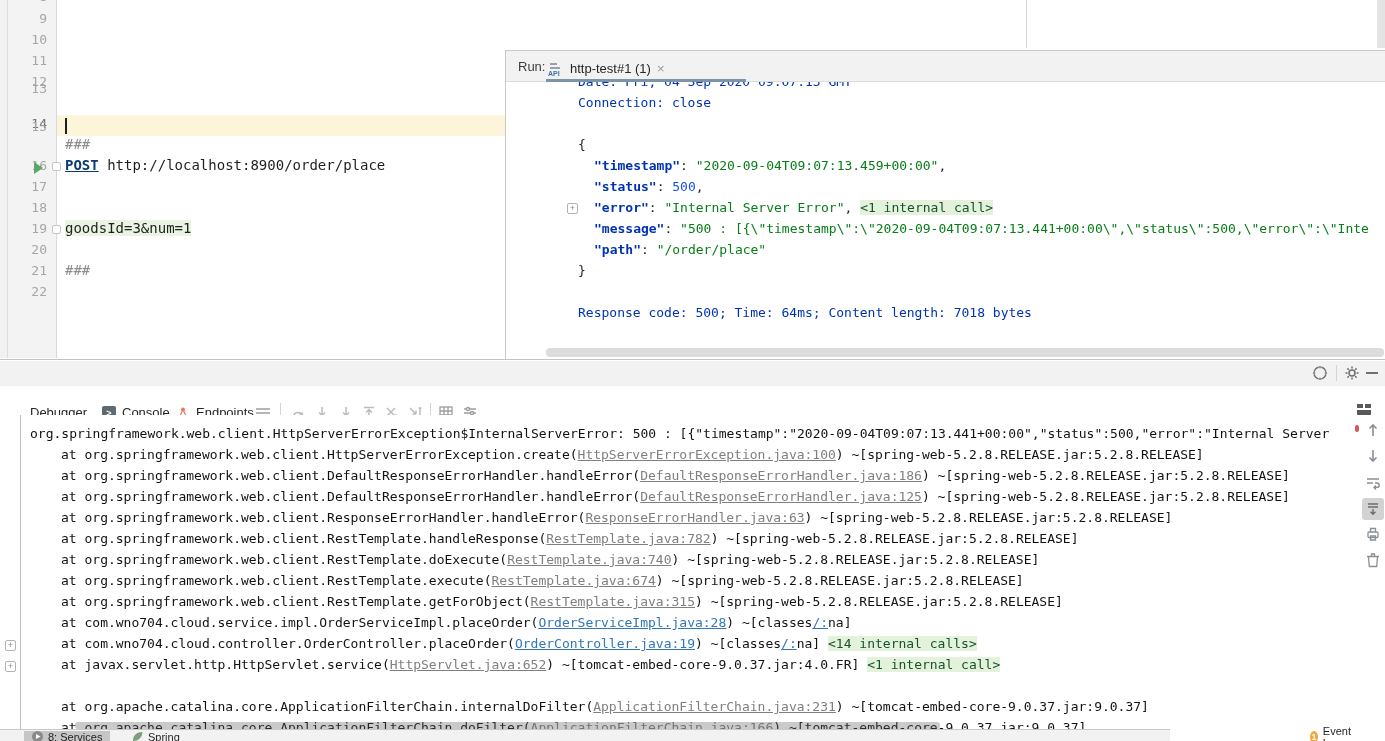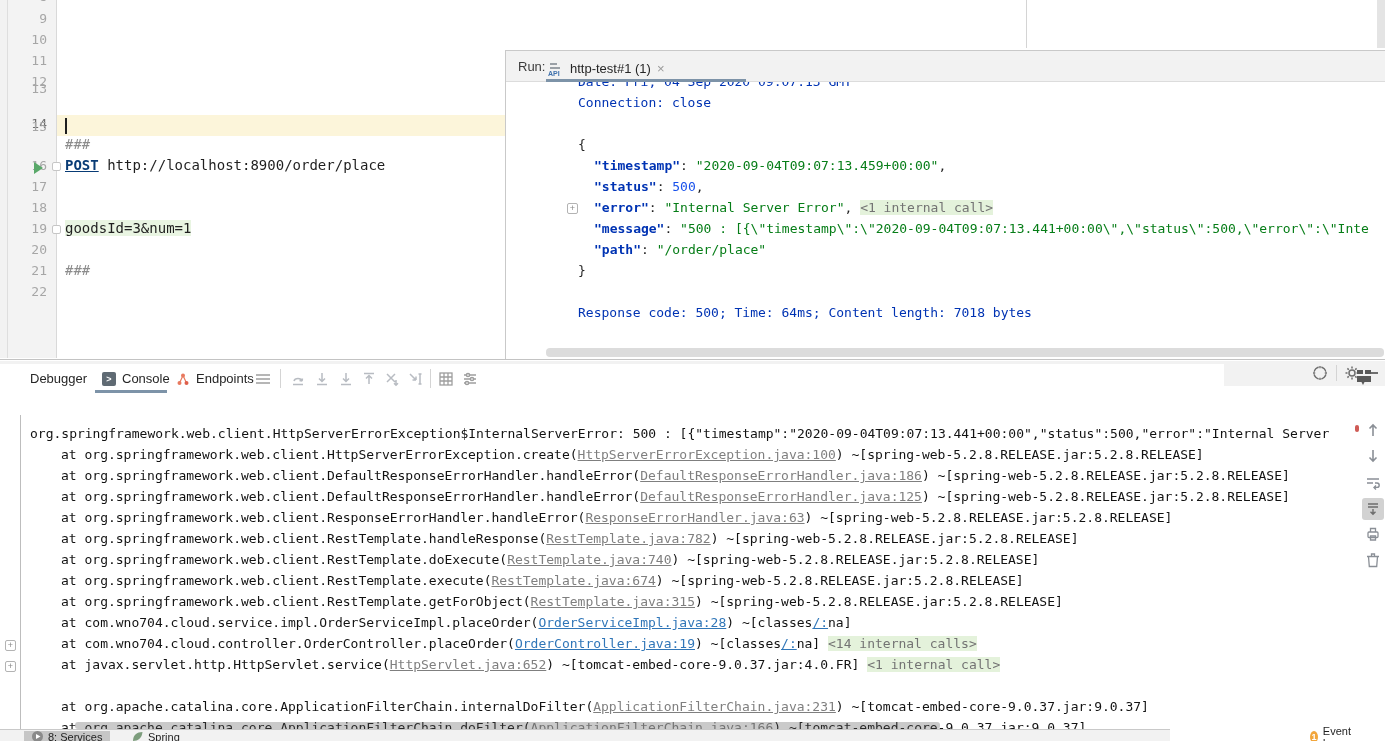--- a/index.html
+++ b/index.html
@@ -49,28 +49,28 @@
   .selbg{background:#d2d2d2;border-radius:3px}
   .minisep{position:absolute;height:1px;background:#e0e0e0}
 
   #run-content{position:absolute;left:0;top:31px;width:880px;height:264px;overflow:hidden;background:#fff}
   .rrow{position:absolute;left:72px;height:21px;line-height:21px;font:13px var(--mono);white-space:pre;color:#1f1f1f}
   .rkey{padding-left:16px}
   .hdr{color:var(--navy)}
   .jkey{color:var(--navy);font-weight:bold}
   .jstr{color:var(--green)}
   .jnum{color:var(--numblue)}
-  .hlbadge{background:var(--hlgreen);color:#737373}
+  .hlbadge{background:var(--hlgreen);color:#14532d}
   .hlbadge:empty{display:none}
   #run-hscroll{position:absolute;left:40px;top:297px;width:838px;height:9px;background:#dcdcdc;border-radius:4px}
   .expandbox{position:absolute;width:11px;height:11px;border:1px solid #b3b3b3;border-radius:2px;background:#fff;color:#8a8a8a;font:9px/9px var(--ui);text-align:center}
 
   
   #debug-header{position:absolute;left:0;top:361px;width:1385px;height:25px;background:var(--panelgray)}
-  #debug-tabs{position:absolute;left:0;top:364px;width:1224px;height:29px;background:#fff}
+  #debug-tabs{position:absolute;left:0;top:398px;width:1224px;height:29px;background:#fff}
   .dtab{position:absolute;top:0;height:29px;display:flex;align-items:center;gap:6px;font:13px var(--ui);color:#262626;cursor:pointer}
   #console-underline{position:absolute;left:95px;top:26px;width:72px;height:3px;background:var(--underline)}
   #console-area{position:absolute;left:0;top:415px;width:1385px;height:326px;overflow:hidden;background:#fff}
   #console-gutter-line{position:absolute;left:20px;top:0;width:1px;height:326px;background:#bdbdbd}
   .crow{position:absolute;left:30px;height:21px;line-height:21px;white-space:pre;font:13px var(--mono);color:#121212}
   .ind{padding-left:31px}
   .lnk{text-decoration:underline;cursor:pointer}
   .lnk[data-variant="gray"]{color:#7f7f7f}
   .lnk[data-variant="blue"]{color:#3076b8}
   .lnk:empty{display:none}

